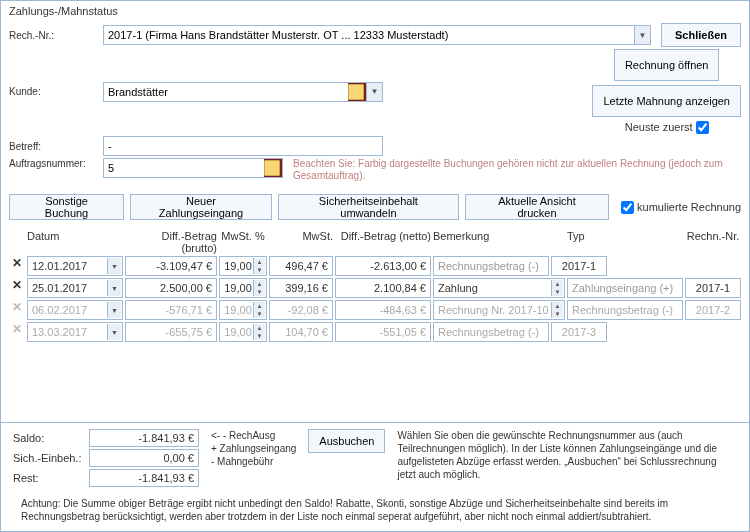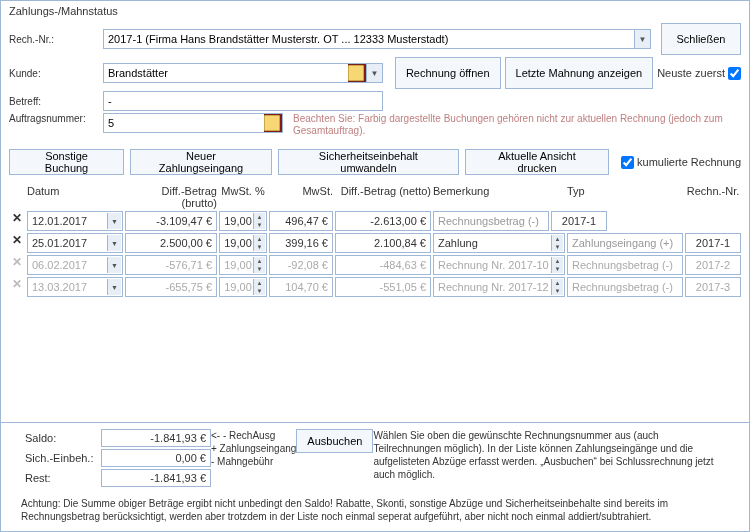--- a/index.html
+++ b/index.html
@@ -7,23 +7,23 @@
 .window { display: flex; flex-direction: column; height: 100%; }
 .title { padding: 4px 8px; font-size: 11px; color: #333; }
 .form-area { padding: 2px 8px; }
 .form-row { display: flex; align-items: center; margin-bottom: 2px; gap: 4px; }
 .form-row label { width: 90px; font-size: 10px; color: #333; }
 .combo { flex: 1; display: flex; border: 1px solid #a0b8d8; background: #7f1d1d; height: 20px; }
 .combo input { flex: 1; border: none; padding: 2px 4px; font-size: 11px; outline: none; }
 .combo-btn { width: 16px; background: #e8eef6; border-left: 1px solid #a0b8d8; display: flex; align-items: center; justify-content: center; cursor: pointer; font-size: 8px; color: #555; }
 .text-input { border: 1px solid #a0b8d8; background: #fff; height: 20px; padding: 2px 4px; font-size: 11px; }
 .btn { border: 1px solid #a0b8d8; background: #f4f8fc; padding: 4px 10px; font-size: 11px; cursor: pointer; height: 32px; display: inline-flex; align-items: center; justify-content: center; text-align: center; }
-.btn-close { width: 80px; height: 32px; margin-left: 6px; }
-.right-controls { display: flex; gap: 4px; align-items: center; }
-.checkbox-wrap { display: flex; align-items: center; gap: 3px; font-size: 11px; white-space: nowrap; }
+.btn-close { width: 80px; height: 24px; margin-left: 6px; font-weight: bold; }
+.right-controls { display: flex; gap: 4px; align-items: center; flex-direction: column; }
+.checkbox-wrap { display: flex; align-items: flex-start; gap: 3px; font-size: 11px; white-space: nowrap; }
 .checkbox-wrap input { margin: 0; }
 .hint-text { font-size: 10px; color: #c08080; line-height: 1.2; }
 .action-buttons { display: flex; gap: 6px; padding: 8px; align-items: center; }
 .action-buttons .btn { height: 26px; padding: 4px 14px; }
 .action-buttons .spacer { flex: 1; }
 .grid-area { flex: 1; padding: 0 8px; overflow: auto; }
 .grid-header { display: flex; gap: 2px; padding: 2px 0; font-size: 11px; color: #333; }
 .col-delete { width: 16px; }
 .col-date { width: 96px; }
 .col-diff-gross { width: 92px; text-align: right; }
@@ -46,21 +46,21 @@
 .cell-vat { width: 48px; position: relative; padding-right: 14px; justify-content: center; }
 .cell-vat .spin { position: absolute; right: 1px; top: 1px; bottom: 1px; width: 12px; display: flex; flex-direction: column; }
 .cell-vat .spin div { flex: 1; background: #e8eef6; border-left: 1px solid #a0b8d8; font-size: 6px; text-align: center; line-height: 8px; color: #555; }
 .cell-vatamt { width: 64px; }
 .cell-net { width: 96px; }
 .cell-remark { flex: 1; position: relative; padding-right: 14px; }
 .cell-remark .spin { position: absolute; right: 1px; top: 1px; bottom: 1px; width: 12px; display: flex; flex-direction: column; }
 .cell-remark .spin div { flex: 1; background: #e8eef6; border-left: 1px solid #a0b8d8; font-size: 6px; text-align: center; line-height: 8px; color: #555; }
 .cell-type { width: 116px; color: #999; }
 .cell-inv { width: 56px; justify-content: center; }
-.bottom-panel { border-top: 1px solid #a0b8d8; padding: 6px 24px; display: flex; font-size: 11px; }
+.bottom-panel { border-top: 1px solid #a0b8d8; padding: 6px 12px; display: flex; gap: 12px; font-size: 11px; }
 .summary-col { display: flex; flex-direction: column; gap: 2px; }
 .summary-row { display: flex; align-items: center; gap: 6px; }
 .summary-row label { width: 70px; }
 .summary-row .val { width: 110px; border: 1px solid #a0b8d8; padding: 2px 4px; text-align: right; background: #fff; height: 18px; }
 .legend { font-size: 10px; line-height: 1.3; color: #333; }
 .info-text { font-size: 10px; color: #333; line-height: 1.3; flex: 1; }
 .warning-text { font-size: 10px; color: #333; padding: 4px 20px 8px; line-height: 1.3; }
 .folder-icon { width: 16px; height: 16px; display: inline-block; background: #f7d774; border: 1px solid #c9a847; border-radius: 1px; margin-right: 2px; }
 </style>
 </head>
@@ -216,27 +216,20 @@
           <div class="cell cell-gross num">-655,75 €</div>
           <div class="cell cell-vat">
             <span>19,00</span>
             <div class="spin">
               <div>▲</div>
               <div>▼</div>
             </div>
           </div>
           <div class="cell cell-vatamt num">104,70 €</div>
           <div class="cell cell-net num">-551,05 €</div>
-          <div class="cell cell-remark">
-            <span>Rechnung Nr. 2017-12</span>
-            <div class="spin">
-              <div>▲</div>
-              <div>▼</div>
-            </div>
-          </div>
           <div class="cell cell-type">Rechnungsbetrag (-)</div>
           <div class="cell cell-inv">2017-3</div>
         </div>
       </div>
   </div>
 
   <div class="bottom-panel">
     <div class="summary-col">
       <div class="summary-row">
         <label>Saldo:</label>

